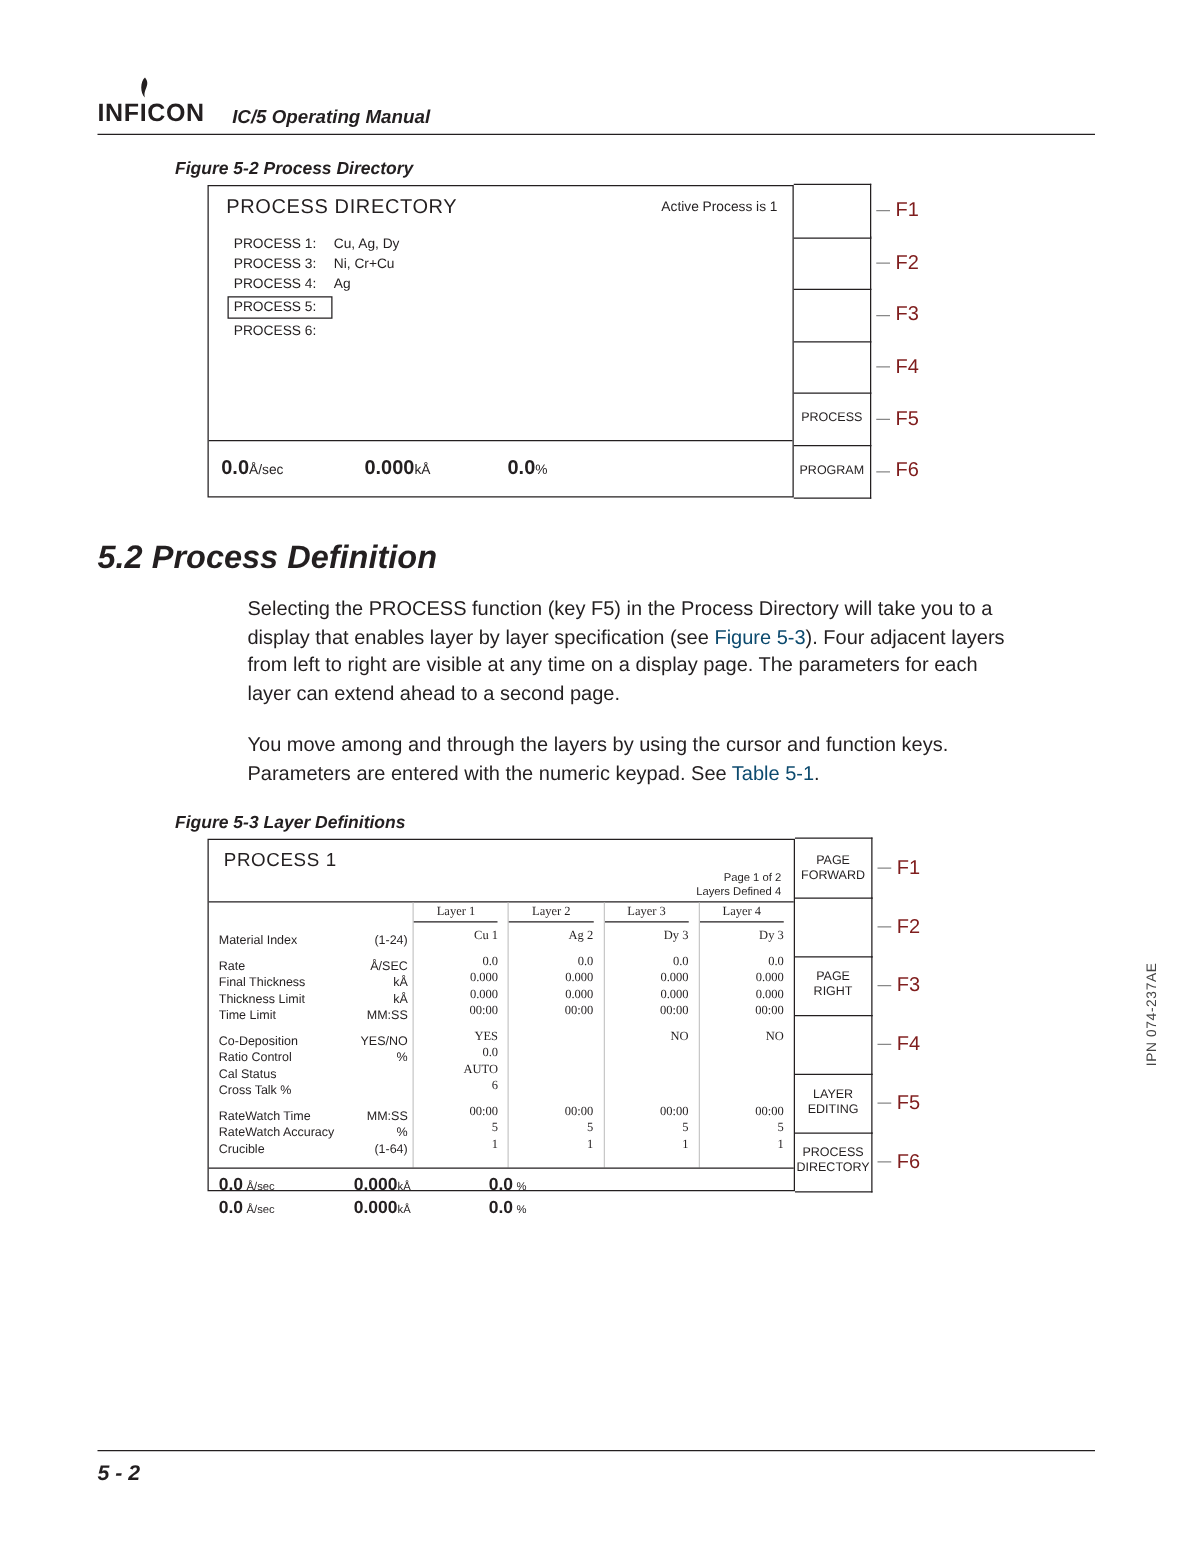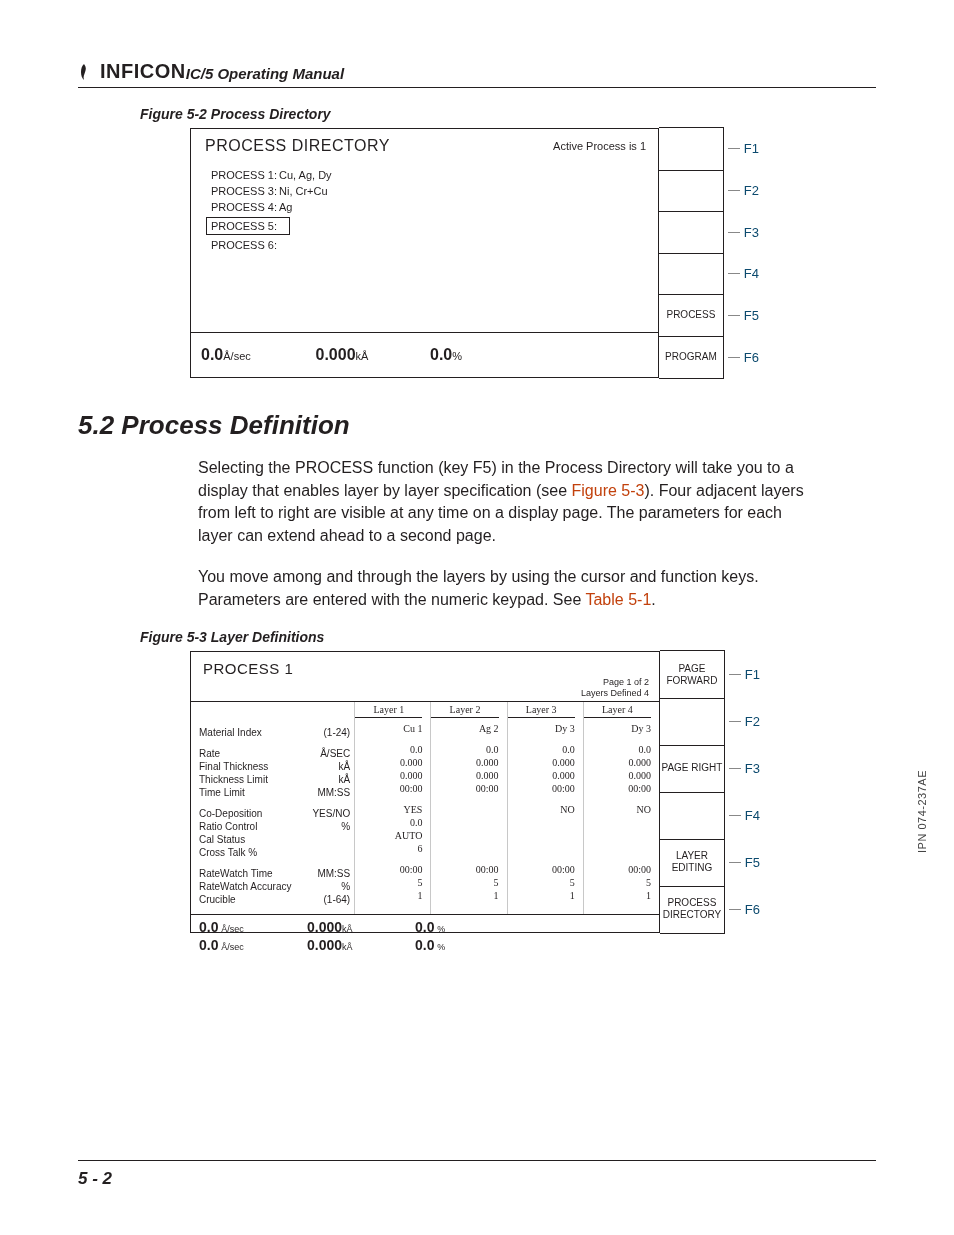--- a/index.html
+++ b/index.html
@@ -1,47 +1,47 @@
 <!DOCTYPE html>
 <html><head>
 <meta charset="utf-8">
 <style>
   html, body { margin:0; padding:0; background:#fff; }
   body { width:954px; height:1235px; font-family:Arial,Helvetica,sans-serif; color:#231f20; position:relative; }
   .page { padding:60px 78px 0 78px; position:relative; box-sizing:border-box; height:1235px;}
   .hdr { display:flex; align-items:flex-end; border-bottom:1.5px solid #231f20; padding-bottom:4px; margin-bottom:18px; }
-  .logo { display:flex; align-items:center; font-weight:bold; font-size:20px; letter-spacing:0.5px; font-family:Arial,Helvetica,sans-serif;}
+  .logo { display:flex; align-items:center; font-weight:bold; font-size:20px; letter-spacing:0.5px; font-family:Arial,Helvetica,sans-serif;flex-direction:column;}
   .logo svg { margin-right:4px; }
-  .man-title { font-style:italic; font-weight:bold; font-size:15px; padding-bottom:1px;}
+  .man-title { font-style:italic; font-weight:bold; font-size:15px; margin-left:22px; padding-bottom:1px;}
   .figcap { font-style:italic; font-weight:bold; font-size:14px; margin-left:62px; margin-bottom:6px;}
-  .diagram { margin-left:112px; display:flex; align-items:stretch; }
+  .diagram { margin-left:88px; display:flex; align-items:stretch; }
   .screen { border:1.5px solid #231f20; font-family:"Segoe UI",Arial,sans-serif; position:relative;}
   .screen1 { width:467px; height:248px; display:flex; flex-direction:column;}
   .s1-top { flex:1; display:flex; flex-direction:column; padding:8px 12px 0 14px; font-size:12px;}
   .s1-title-row { display:flex; justify-content:space-between; align-items:center; margin-bottom:12px;}
   .s1-title { font-size:16px; letter-spacing:0.5px; font-family:"Segoe UI Light","Segoe UI",Arial,sans-serif;}
   .s1-active { font-size:11px; }
   .proc-row { display:flex; margin:2px 0 2px 6px; font-size:11px;}
-  .proc-label { width:68px;}
+  .proc-label { width:80px;}
   .proc-row.sel .proc-label { border:1px solid #231f20; padding:2px 4px; width:74px; margin-left:-5px;}
   .s1-bottom { display:flex; border-top:1.5px solid #231f20; height:44px; align-items:center; font-size:12px;}
   .s1-b-cell { flex:1; padding-left:10px; font-weight:bold;}
   .s1-b-cell.c2 { border-left:1.5px solid #231f20; padding-left:18px;}
   .s1-b-cell .big { font-size:16px;}
   .s1-b-cell .un { font-size:11px; font-weight:normal;}
   .side { width:100px; margin-left:0; display:flex; flex-direction:column;}
   .side-row { flex:1; display:flex; align-items:center;}
   .side-btn { width:64px; height:100%; border:1.5px solid #231f20; border-left:none; display:flex; align-items:center; justify-content:center; font-size:10px; text-align:center; line-height:12px;}
   .side-btn.noborder { border-top:none; }
   .side-tick { width:12px; border-top:1px solid #888; margin-left:4px;}
-  .side-fn { font-size:13px; color:#0c4a6e; margin-left:4px;}
+  .side-fn { font-size:16px; color:#7f1d1d; margin-left:4px;}
   .section-h { font-family:Arial,sans-serif; font-style:italic; font-weight:bold; font-size:26px; margin:32px 0 16px 0;}
   .paras { margin-left:120px; width:620px; font-size:16px; line-height:1.42;}
   .paras p { margin:0 0 18px 0;}
-  .xref { color:#c2410c; }
+  .xref { color:#0c4a6e; }
   
   .screen2 { width:468px; height:280px; display:flex; flex-direction:column; font-size:10px;}
   .s2-top { display:flex; justify-content:space-between; padding:8px 10px 0 12px; border-bottom:1px solid #231f20;flex-direction:column;}
   .s2-title { font-size:15px; letter-spacing:0.5px; font-family:"Segoe UI Light","Segoe UI",Arial,sans-serif;}
   .s2-meta { text-align:right; font-size:9px; line-height:11px; padding-bottom:2px;}
   .s2-grid { flex:1; display:flex; padding:0 0 0 0; position:relative;}
   .s2-labels { width:118px; padding:6px 0 0 8px;}
   .s2-units { width:44px; text-align:right; padding:6px 4px 0 0;}
   .s2-col { width:72px; border-left:1px solid #c8c8c8; text-align:right; padding:0 8px 0 0;font-family:Liberation Serif, serif;}
   .s2-col .ch{ text-align:center; border-bottom:1px solid #231f20; padding:2px 0; margin-bottom:4px;}

